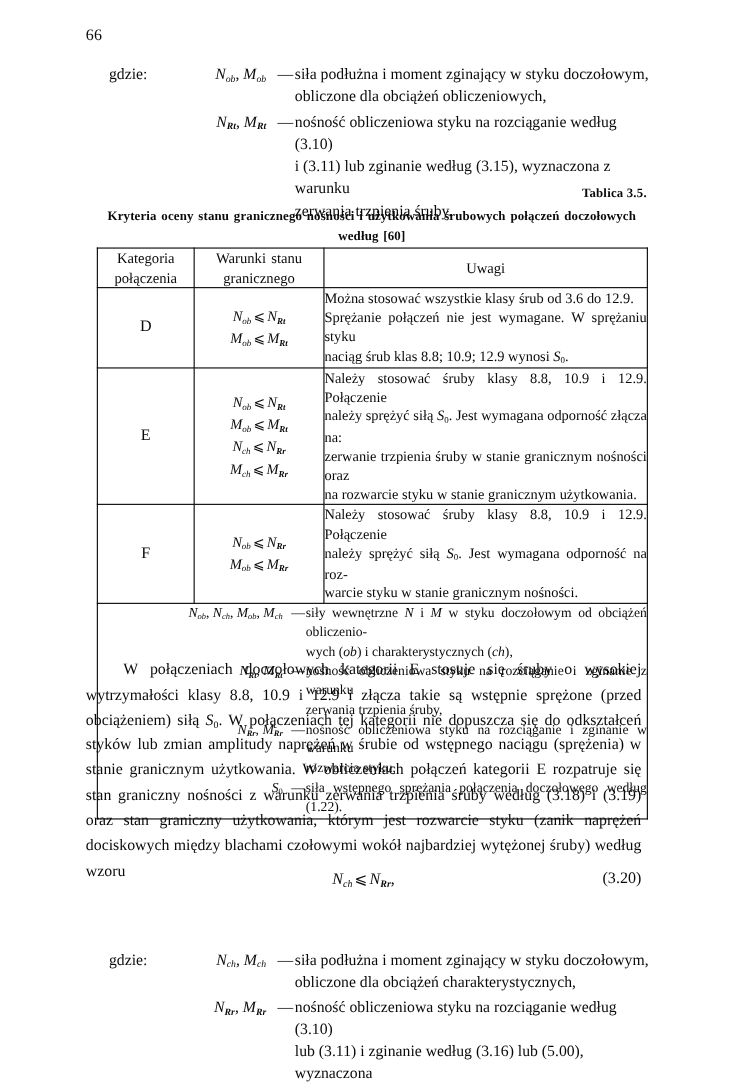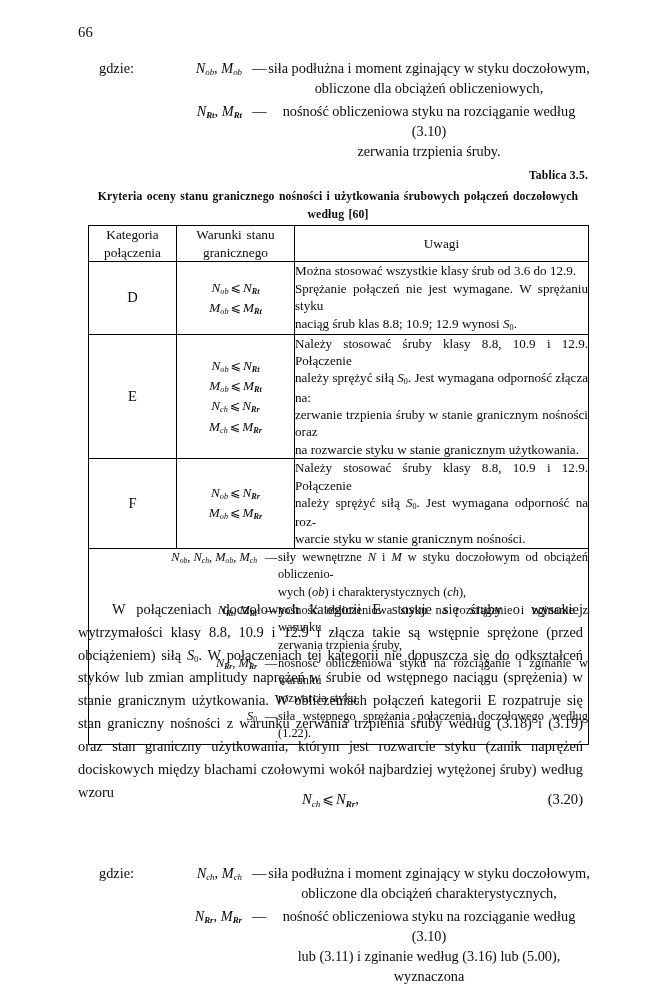--- a/index.html
+++ b/index.html
@@ -66,21 +66,21 @@
     white-space: nowrap;
     padding-right: 9px;
   }
   .def-dash {
     width: 17px;
     flex: 0 0 17px;
     text-align: center;
   }
   .def-body { flex: 1 1 auto; }
   .def-body div { text-align: justify; }
-  .def-body div.nj { text-align: center; }
+  .def-body div.nj { text-align: left; }
 
   
   .tbl-num {
     position: absolute;
     right: 75px;
     top: 169px;
     font-weight: bold;
     font-size: 11.6px;
     letter-spacing: 0.2px;
   }
@@ -207,20 +207,21 @@
         <div class="nj">obliczone dla obciążeń obliczeniowych,</div>
       </div>
     </div>
 
     <div class="defrow" style="margin-top:2px;">
       <div class="def-lead"></div>
       <div class="def-sym"><span class="mi">N</span><sub class="sb">Rt</sub>, <span class="mi">M</span><sub class="sb">Rt</sub></div>
       <div class="def-dash">—</div>
       <div class="def-body">
         <div class="nj">nośność obliczeniowa styku na rozciąganie według (3.10)</div>
+        <div class="nj">i (3.11) lub zginanie według (3.15), wyznaczona z warunku</div>
         <div class="nj">zerwania trzpienia śruby.</div>
       </div>
     </div>
   </div>
 
   <div class="tbl-num">Tablica 3.5.</div>
   <div class="tbl-title">
     <div>Kryteria oceny stanu granicznego nośności i użytkowania śrubowych połączeń doczołowych</div>
     <div>według [60]</div>
   </div>

